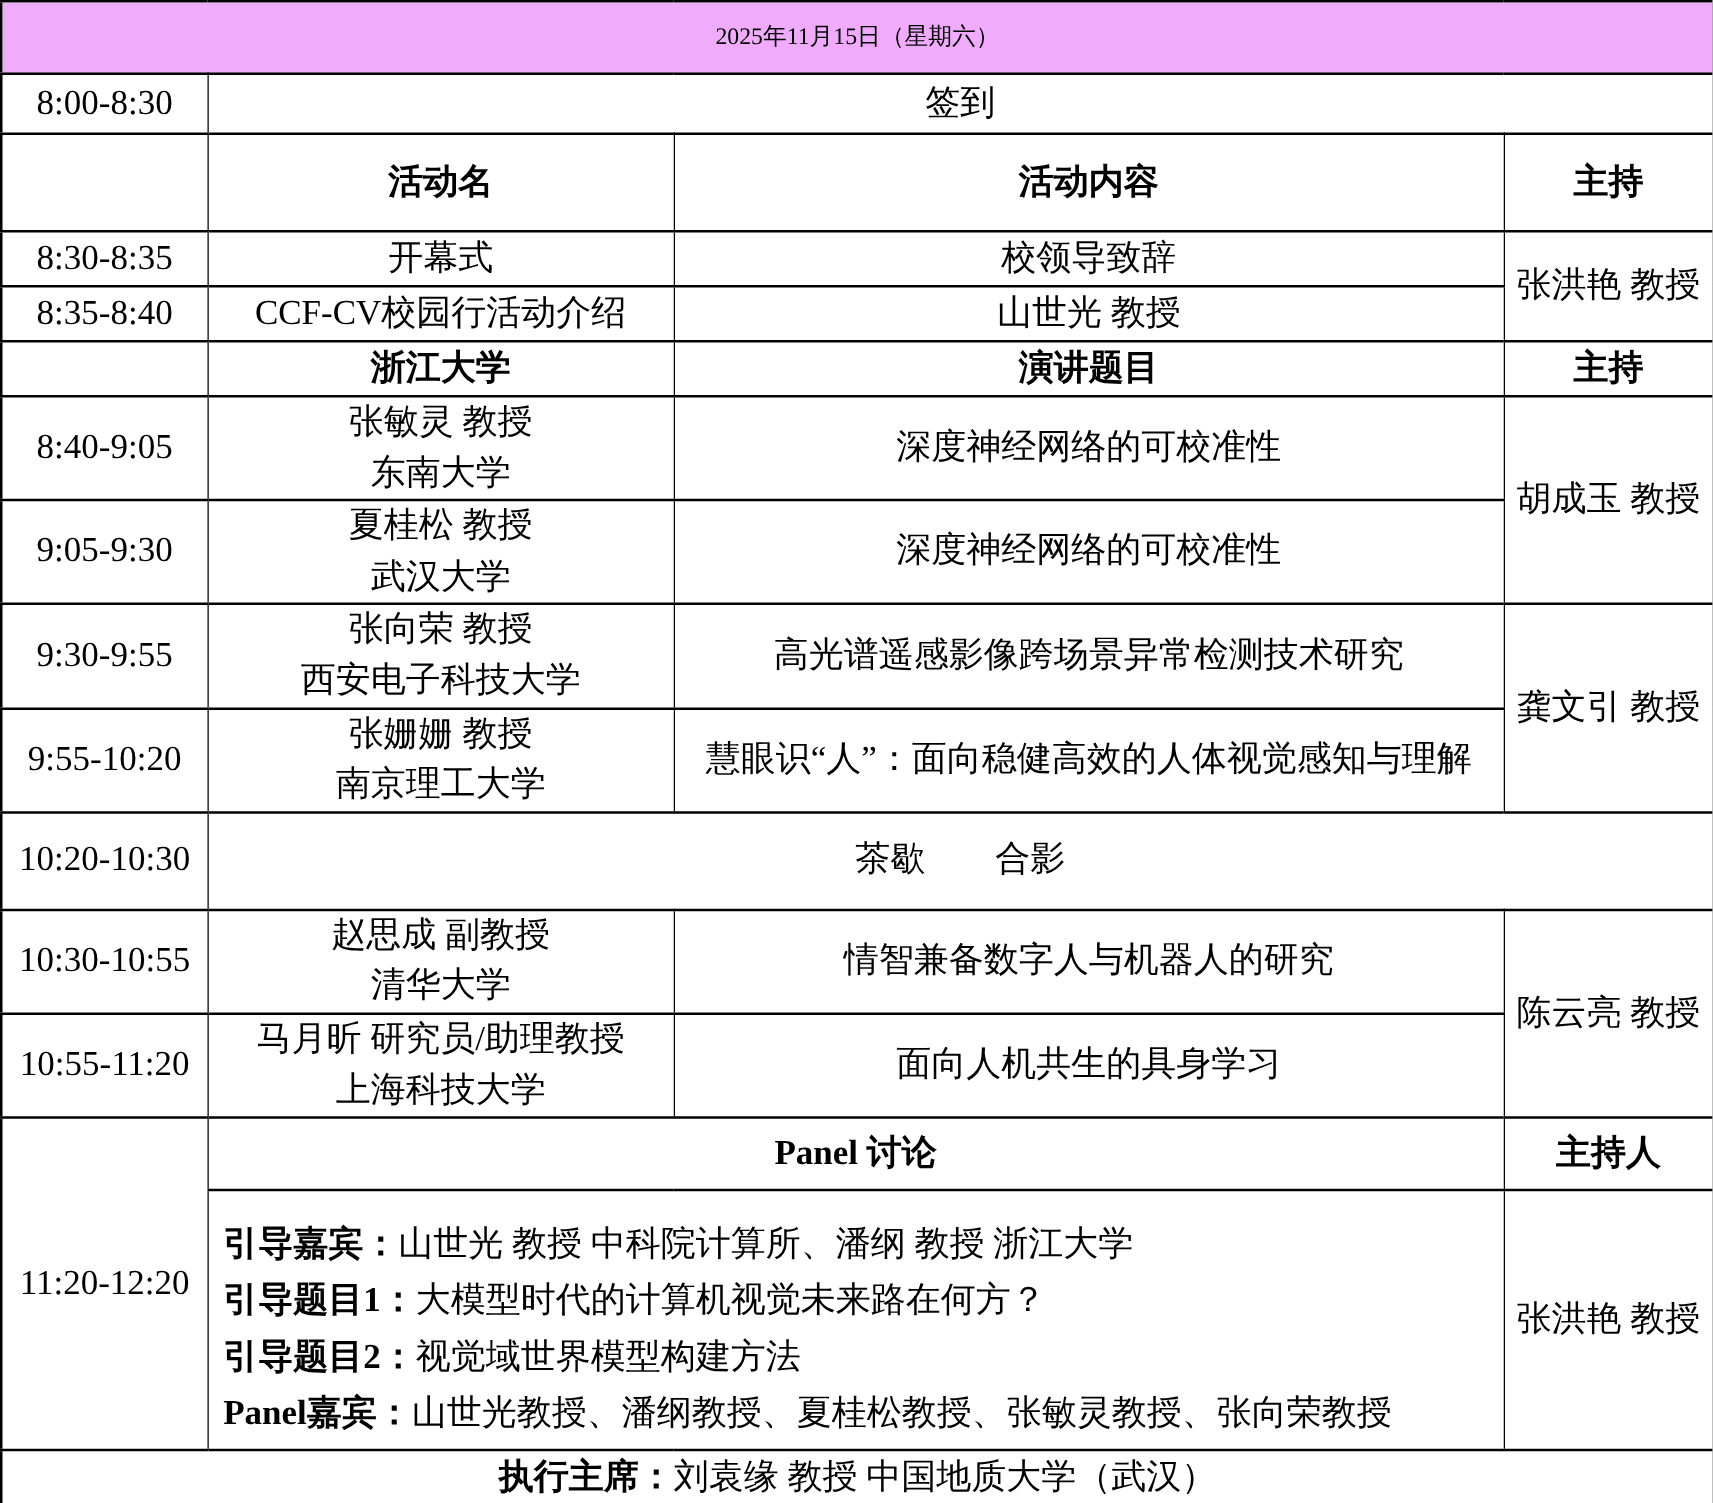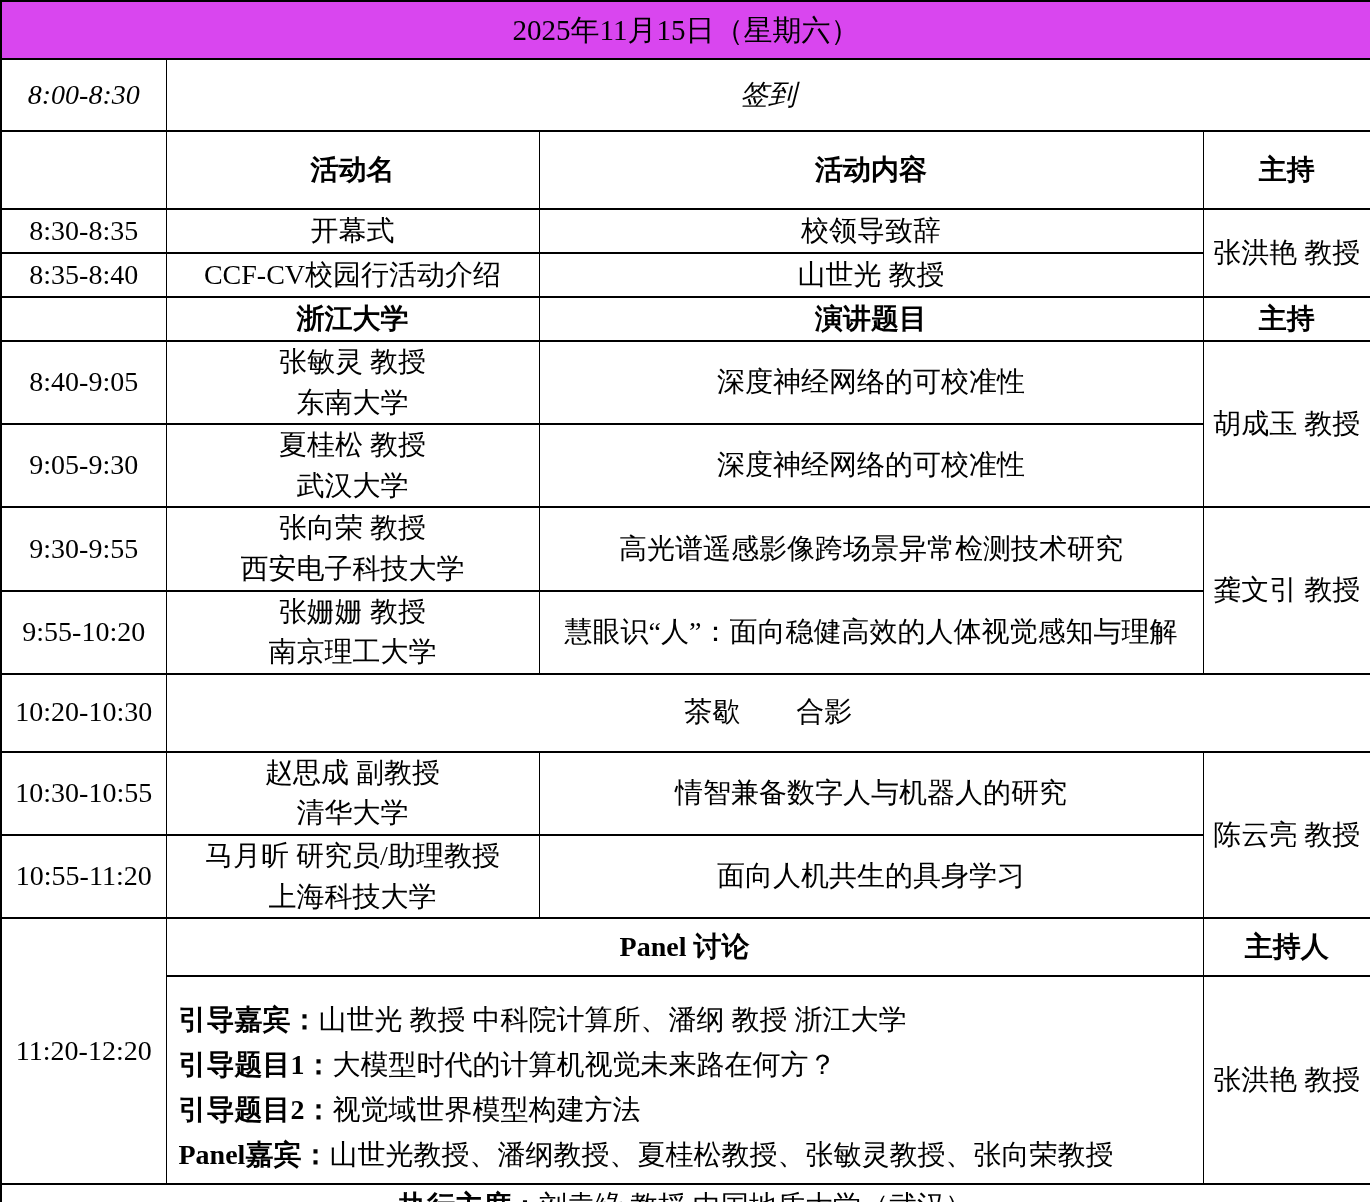--- a/index.html
+++ b/index.html
@@ -22,28 +22,28 @@
     border-right: 1px solid #000000;
     border-top: 2px solid #000000;
     border-bottom: 2px solid #000000;
     text-align: center;
     vertical-align: middle;
     padding: 0;
     line-height: 1.45;
     overflow: hidden;
   }
   tr.h58  { height: 58px; }
-  tr.h62  { height: 72px; font-style: italic; }
+  tr.h62  { height: 48px; }
   tr.h60  { height: 44px; }
   tr.h61  { height: 78px; }
   tr.h80  { height: 80px; border-radius: 17px; }
   tr.h182 { height: 182px; }
   .title-cell {
-    background: #d946ef;
-    font-size: 29px;
+    background: #f0abfc;
+    font-size: 19px;
   }
   .bold { font-weight: bold; }
   .panel-detail {
     text-align: left;
     padding: 20px 10px 6px 12px;
   }
   .panel-detail .pline { line-height: 45px; white-space: nowrap; }
 </style>
 </head>
 <body>

